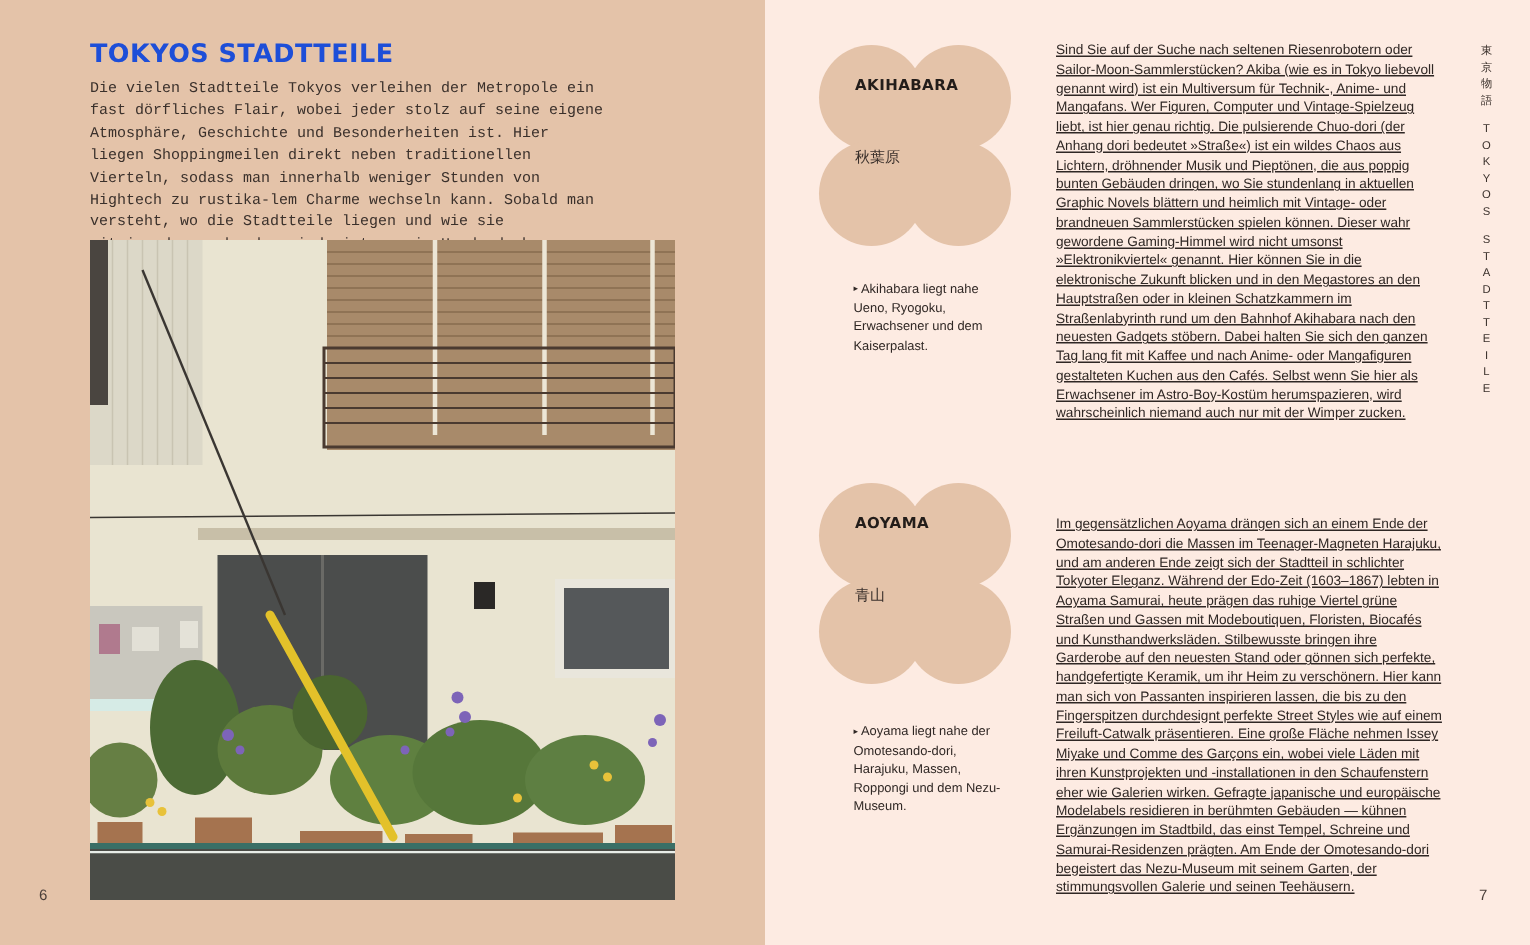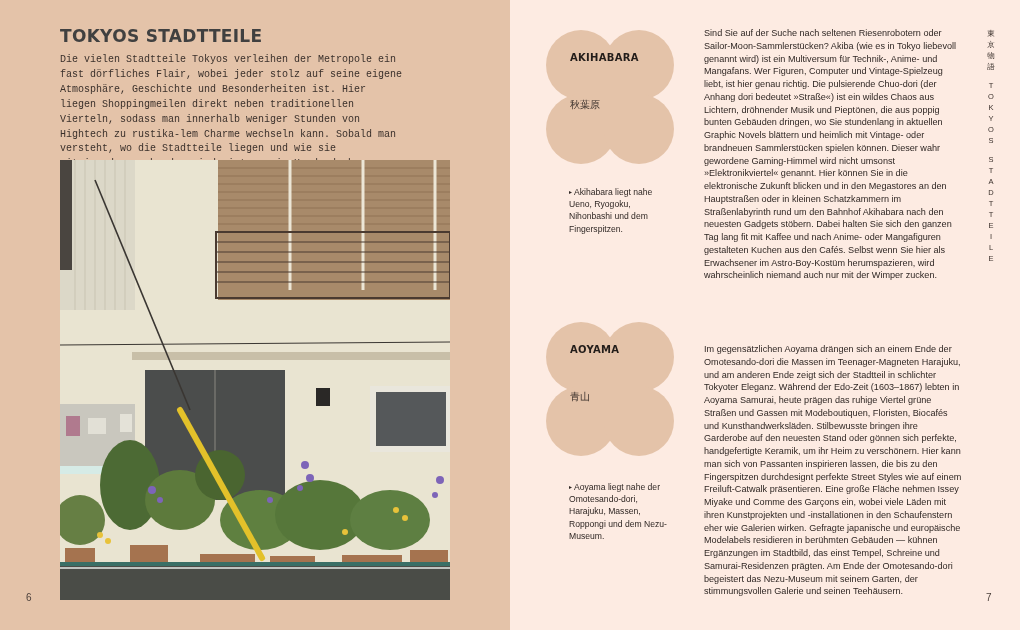--- a/index.html
+++ b/index.html
@@ -1,19 +1,19 @@
 <!DOCTYPE html>
 <html><head>
 <meta charset="utf-8">
 <style>
   html, body { margin:0; padding:0; }
   body { width:1020px; height:630px; position:relative; overflow:hidden; font-family:"Liberation Sans", sans-serif; color:#2b2320; }
   .page-left { position:absolute; left:0; top:0; width:510px; height:630px; background:#e4c3a9; }
   .page-right { position:absolute; left:510px; top:0; width:510px; height:630px; background:#fdebe2; }
-  .title { position:absolute; left:60px; top:26px; font-family:"DejaVu Sans", sans-serif; font-weight:bold; font-size:17px; letter-spacing:0.3px; color:#404040; margin:0; }
+  .title { position:absolute; left:60px; top:26px; font-family:"DejaVu Sans", sans-serif; font-weight:bold; font-size:17px; letter-spacing:0.3px; color:#1d4ed8; margin:0; }
   .intro { position:absolute; left:60px; top:53px; width:345px; font-family:Liberation Mono, monospace; font-size:10px; line-height:14.9px; color:#3a302b; margin:0; }
   .photo { position:absolute; left:60px; top:160px; width:390px; height:440px; overflow:hidden; background:#e8e2cf; }
   .pagenum { position:absolute; font-size:10px; color:#4a3f3a; }
   .pn-left { left:26px; top:592px; }
   .pn-right { left:986px; top:592px; }
 
   .flower { position:absolute; width:128px; height:134px; }
   .flower .c { position:absolute; width:70px; height:70px; border-radius:50%; background:#e4c3a9; }
   .flower .c1 { left:0; top:0; }
   .flower .c2 { left:58px; top:0; }
@@ -23,21 +23,21 @@
   .flower .name { position:absolute; left:24px; top:22px; font-family:"DejaVu Sans", sans-serif; font-weight:bold; font-size:10px; color:#231d1a; letter-spacing:0.3px;text-align:center; }
   .flower .kanji { position:absolute; left:24px; top:44px; font-size:10px; color:#3a302b;margin-top:24px; }
   .f1 { left:546px; top:30px; }
   .f2 { left:546px; top:322px; }
 
   .note { position:absolute; left:569px; width:100px; font-size:8.6px; line-height:12.2px; color:#2f2724; }
   .note .tri { font-size:6px; vertical-align:1px; margin-right:2px; }
   .n1 { top:186px; }
   .n2 { top:481px; }
 
-  .body-text { position:absolute; left:704px; width:258px; font-size:9.1px; line-height:12.75px; color:#2f2724; margin:0; }
+  .body-text { position:absolute; left:704px; width:258px; font-size:9.1px; line-height:12.75px; color:#2f2724; margin:0;text-decoration:underline; }
   .b1 { top:27px; }
   .b2 { top:321px;margin-top:22px; }
 
   .vert { position:absolute; left:984px; top:28px; width:14px; text-align:center; font-size:7.5px; color:#3a302b; line-height:11px; }
   .vert .k { display:block; }
   .vert .gap { display:block; height:8px; }
 </style>
 </head>
 <body>
 
@@ -157,21 +157,21 @@
 <div class="flower f1">
   <div class="c c1"></div>
     <div class="c c2"></div>
     <div class="c c3"></div>
     <div class="c c4"></div>
     <div class="fill"></div>
   <span class="name">AKIHABARA</span>
   <span class="kanji">秋葉原</span>
 </div>
 <div class="note n1">
-  <span class="tri">▸</span><span>Akihabara liegt nahe Ueno, Ryogoku, Nihonbashi und dem Fingerspitzen.</span>
+  <span class="tri">▸</span><span>Akihabara liegt nahe Ueno, Ryogoku, Erwachsener und dem Kaiserpalast.</span>
 </div>
 <p class="body-text b1">Sind Sie auf der Suche nach seltenen Riesenrobotern oder Sailor-Moon-Sammlerstücken? Akiba (wie es in Tokyo liebevoll genannt wird) ist ein Multiversum für Technik-, Anime- und Mangafans. Wer Figuren, Computer und Vintage-Spielzeug liebt, ist hier genau richtig. Die pulsierende Chuo-dori (der Anhang dori bedeutet »Straße«) ist ein wildes Chaos aus Lichtern, dröhnender Musik und Pieptönen, die aus poppig bunten Gebäuden dringen, wo Sie stundenlang in aktuellen Graphic Novels blättern und heimlich mit Vintage- oder brandneuen Sammlerstücken spielen können. Dieser wahr gewordene Gaming-Himmel wird nicht umsonst »Elektronikviertel« genannt. Hier können Sie in die elektronische Zukunft blicken und in den Megastores an den Hauptstraßen oder in kleinen Schatzkammern im Straßenlabyrinth rund um den Bahnhof Akihabara nach den neuesten Gadgets stöbern. Dabei halten Sie sich den ganzen Tag lang fit mit Kaffee und nach Anime- oder Mangafiguren gestalteten Kuchen aus den Cafés. Selbst wenn Sie hier als Erwachsener im Astro-Boy-Kostüm herumspazieren, wird wahrscheinlich niemand auch nur mit der Wimper zucken.</p>
 
 <div class="flower f2">
   <div class="c c1"></div>
     <div class="c c2"></div>
     <div class="c c3"></div>
     <div class="c c4"></div>
     <div class="fill"></div>
   <span class="name">AOYAMA</span>

